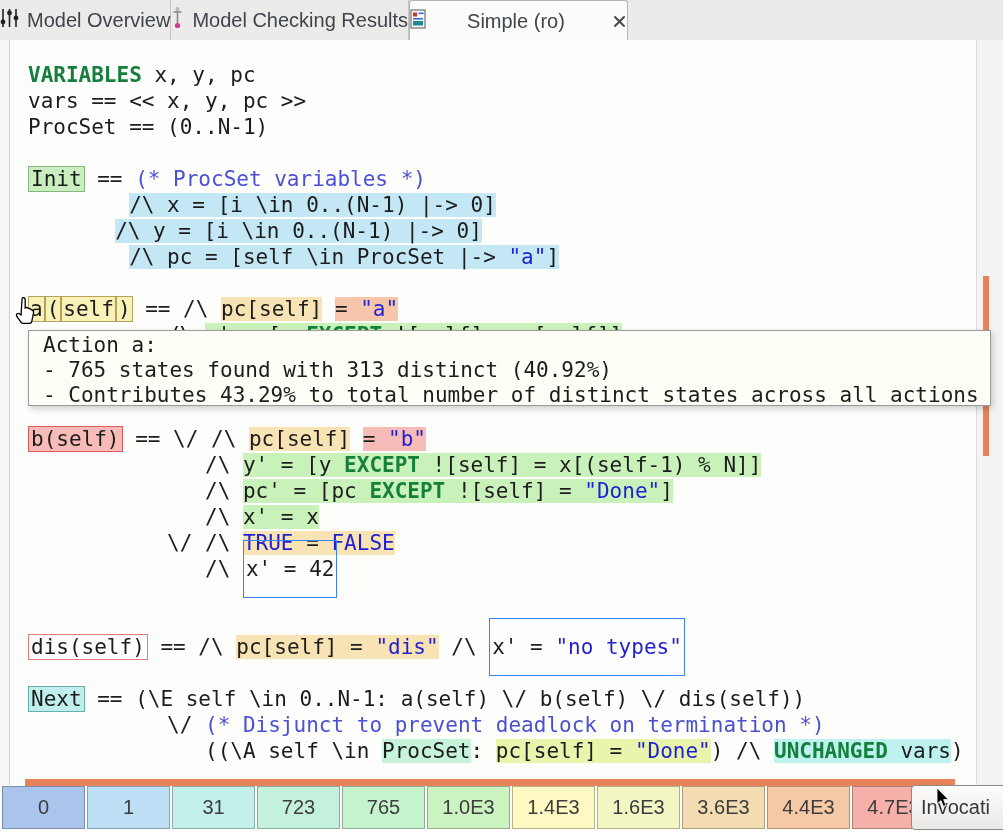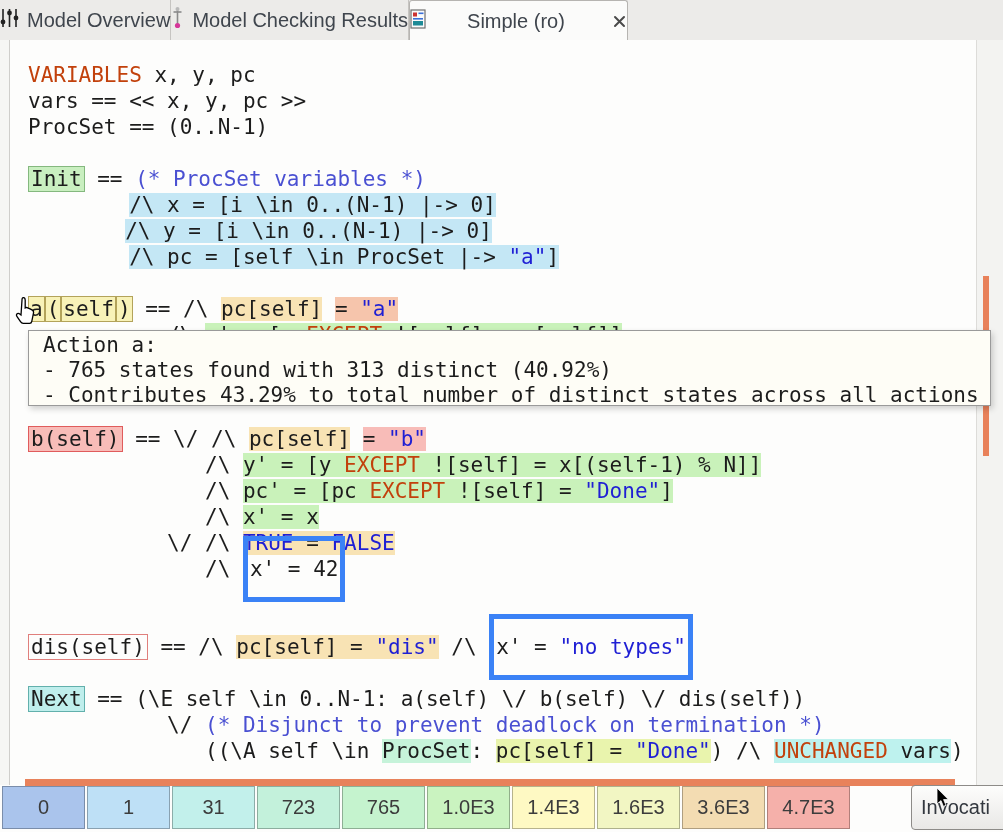--- a/index.html
+++ b/index.html
@@ -25,36 +25,36 @@
           background:#fdfdfc;}
   #gutter{position:absolute;left:0;top:40px;width:9px;height:745px;
           background:#f6f6f4;border-right:1px solid #cfcecb;}
   #ruler{position:absolute;right:0;top:40px;width:26px;height:745px;
          background:#f3f3f1;border-left:1px solid #dddcd9;}
   .ruler-mark{position:absolute;width:6px;background:#e8815a;}
 
   
   .line{position:absolute;left:0;white-space:pre;font-size:21px;line-height:26px;
         color:#1c1c1c;}
-  .k{color:#c2410c;font-weight:normal;}
+  .k{color:#15803d;font-weight:bold;}
   .str{color:#1f1fd4;}
   .cmt{color:#4a50d2;}
   .bg-blue{background:#c4e7f5;}
   .bg-wheat{background:#f8e3b4;}
   .bg-salmon{background:#f6c5ac;}
   .bg-pink{background:#f8bcb8;}
   .bg-green{background:#c9f2ba;}
   .bg-mint{background:#c6f3da;}
   .bg-yg{background:#e9f4ad;}
   .bg-cyan{background:#bef2ee;}
   .box-green{background:#c9efc0;border:1px solid #84b87e;padding:0 2px;}
   .box-yellow{background:#f8f2b8;border:1px solid #b3a35a;padding:0 1px;}
   .box-pink{background:#f8bcb8;border:1px solid #e05c5c;padding:0 2px;}
   .box-cyan{background:#bfeeec;border:1px solid #62b0ac;padding:0 2px;}
-  .box-red{border:5px solid #3b82f6;padding:16px 2px;text-align:right;}
+  .box-red{border:1px solid #3b82f6;padding:16px 2px;text-align:right;}
   .box-redthin{border:1px solid #e07f7c;padding:0 2px;}
 
   
   #tooltip{position:absolute;left:28px;top:330px;width:963px;height:76px;
            background:#fefdf6;border:1px solid #9a9a9a;z-index:30;
            box-shadow:2px 3px 6px rgba(0,0,0,.18);
            padding:2px 0 0 14px;box-sizing:border-box;}
   #tooltip .tline{font-size:21px;line-height:25px;color:#1c1c1c;white-space:pre;}
 
   
@@ -129,21 +129,21 @@
   <div id="ruler">
     <div class="ruler-mark" style="left: 6px; top: 236px; height: 180px; background: rgb(232, 129, 90);"></div>
   </div>
 
   <div id="code-layer">
       <div class="line" style="top: 62px; left: 28px;"><span class="k">VARIABLES</span><span class=""> x, y, pc</span></div>
       <div class="line" style="top: 88px; left: 28px; text-align: right;"><span class="">vars == &lt;&lt; x, y, pc &gt;&gt;</span></div>
       <div class="line" style="top: 114px; left: 28px;"><span class="">ProcSet == (0..N-1)</span></div>
       <div class="line" style="top: 166px; left: 28px;"><span class="box-green">Init</span><span class=""> == </span><span class="cmt">(* ProcSet variables *)</span></div>
       <div class="line" style="top: 192px; left: 28px;"><span class="">        </span><span class="bg-blue">/\ x = [i \in 0..(N-1) |-&gt; 0]</span></div>
-      <div class="line" style="top: 218px; left: 24px;"><span class="">        </span><span class="bg-blue">/\ y = [i \in 0..(N-1) |-&gt; 0]</span></div>
+      <div class="line" style="top: 218px; left: 14px;"><span class="">        </span><span class="bg-blue">/\ y = [i \in 0..(N-1) |-&gt; 0]</span></div>
       <div class="line" style="top: 244px; left: 28px;"><span class="">        </span><span class="bg-blue">/\ pc = [self \in ProcSet |-&gt; </span><span class="bg-blue str">"a"</span><span class="bg-blue">]</span></div>
       <div class="line" style="top: 296px; left: 28px;"><span class="box-yellow">a</span><span class="box-yellow">(</span><span class="box-yellow">self</span><span class="box-yellow">)</span><span class=""> == /\ </span><span class="bg-wheat">pc[self]</span><span class=""> </span><span class="bg-salmon">= </span><span class="bg-salmon str">"a"</span></div>
       <div class="line" style="top: 322px; left: 28px;"><span class="">           /\ </span><span class="bg-green">x' = [x </span><span class="bg-green k">EXCEPT</span><span class="bg-green"> ![self] = x[self]]</span></div>
       <div class="line" style="top: 426px; left: 28px;"><span class="box-pink">b(self)</span><span class=""> == \/ /\ </span><span class="bg-wheat">pc[self]</span><span class=""> </span><span class="bg-pink">= </span><span class="bg-pink str">"b"</span></div>
       <div class="line" style="top: 452px; left: 28px;"><span class="">              /\ </span><span class="bg-green">y' = [y </span><span class="bg-green k">EXCEPT</span><span class="bg-green"> ![self] = x[(self-1) % N]]</span></div>
       <div class="line" style="top: 478px; left: 28px;"><span class="">              /\ </span><span class="bg-green">pc' = [pc </span><span class="bg-green k">EXCEPT</span><span class="bg-green"> ![self] = </span><span class="bg-green str">"Done"</span><span class="bg-green">]</span></div>
       <div class="line" style="top: 504px; left: 28px;"><span class="">              /\ </span><span class="bg-green">x' = x</span></div>
       <div class="line" style="top: 530px; left: 28px;"><span class="">           \/ /\ </span><span class="bg-wheat str">TRUE</span><span class="bg-wheat"> = </span><span class="bg-wheat str">FALSE</span></div>
       <div class="line" style="top: 556px; left: 28px;"><span class="">              /\ </span><span class="box-red"><span class="">x' = 42</span></span></div>
       <div class="line" style="top: 634px; left: 28px;"><span class="box-redthin">dis(self)</span><span class=""> == /\ </span><span class="bg-wheat"><span class="">pc[self] = </span><span class="str">"dis"</span></span><span class=""> /\ </span><span class="box-red"><span class="">x' = </span><span class="str">"no types"</span></span></div>
@@ -162,20 +162,21 @@
   <div id="legend-row">
       <div class="cell" style="background: rgb(170, 196, 236);">0</div>
       <div class="cell" style="background: rgb(190, 224, 246);">1</div>
       <div class="cell" style="background: rgb(194, 240, 235);">31</div>
       <div class="cell" style="background: rgb(195, 241, 219);">723</div>
       <div class="cell" style="background: rgb(197, 243, 206);">765</div>
       <div class="cell" style="background: rgb(202, 243, 192);">1.0E3</div>
       <div class="cell" style="background: #fef9c3;">1.4E3</div>
       <div class="cell" style="background: rgb(242, 246, 195);">1.6E3</div>
       <div class="cell" style="background: rgb(243, 220, 178);">3.6E3</div>
+      <div class="cell" style="background: rgb(245, 200, 166);">4.4E3</div>
       <div class="cell" style="background: rgb(245, 176, 170);">4.7E3</div>
     </div>
   <button id="invoc-btn">Invocati</button>
 
   <svg class="cursor" style="left:13px;top:297px;" width="24" height="28" viewBox="0 0 24 28">
     <path d="M9 3 q0 -2.4 1.6 -2.4 q1.6 0 1.6 2.4 v8 l1.2 -0.6 q4.4 1.6 6 2.7 q1.6 1 1 3.2 l-1.6 8 q-0.4 2 -2.2 2 h-6.4 q-1.6 0 -2.7 -1.6 l-3.6 -5.4 q-1.1 -1.7 0.5 -2.7 q1.1 -0.7 2.7 0.6 l0.9 0.8 z" fill="#ffffff" stroke="#000000" stroke-width="1.3"></path>
   </svg>
   <svg class="cursor" style="left:936px;top:788px;" width="14" height="20" viewBox="0 0 14 20">
     <path d="M1 0 L1 16 L5 12.6 L7.4 18.4 L10 17.3 L7.6 11.6 L12.4 11.6 Z" fill="#000000" stroke="#ffffff" stroke-width="0.8"></path>
   </svg>

